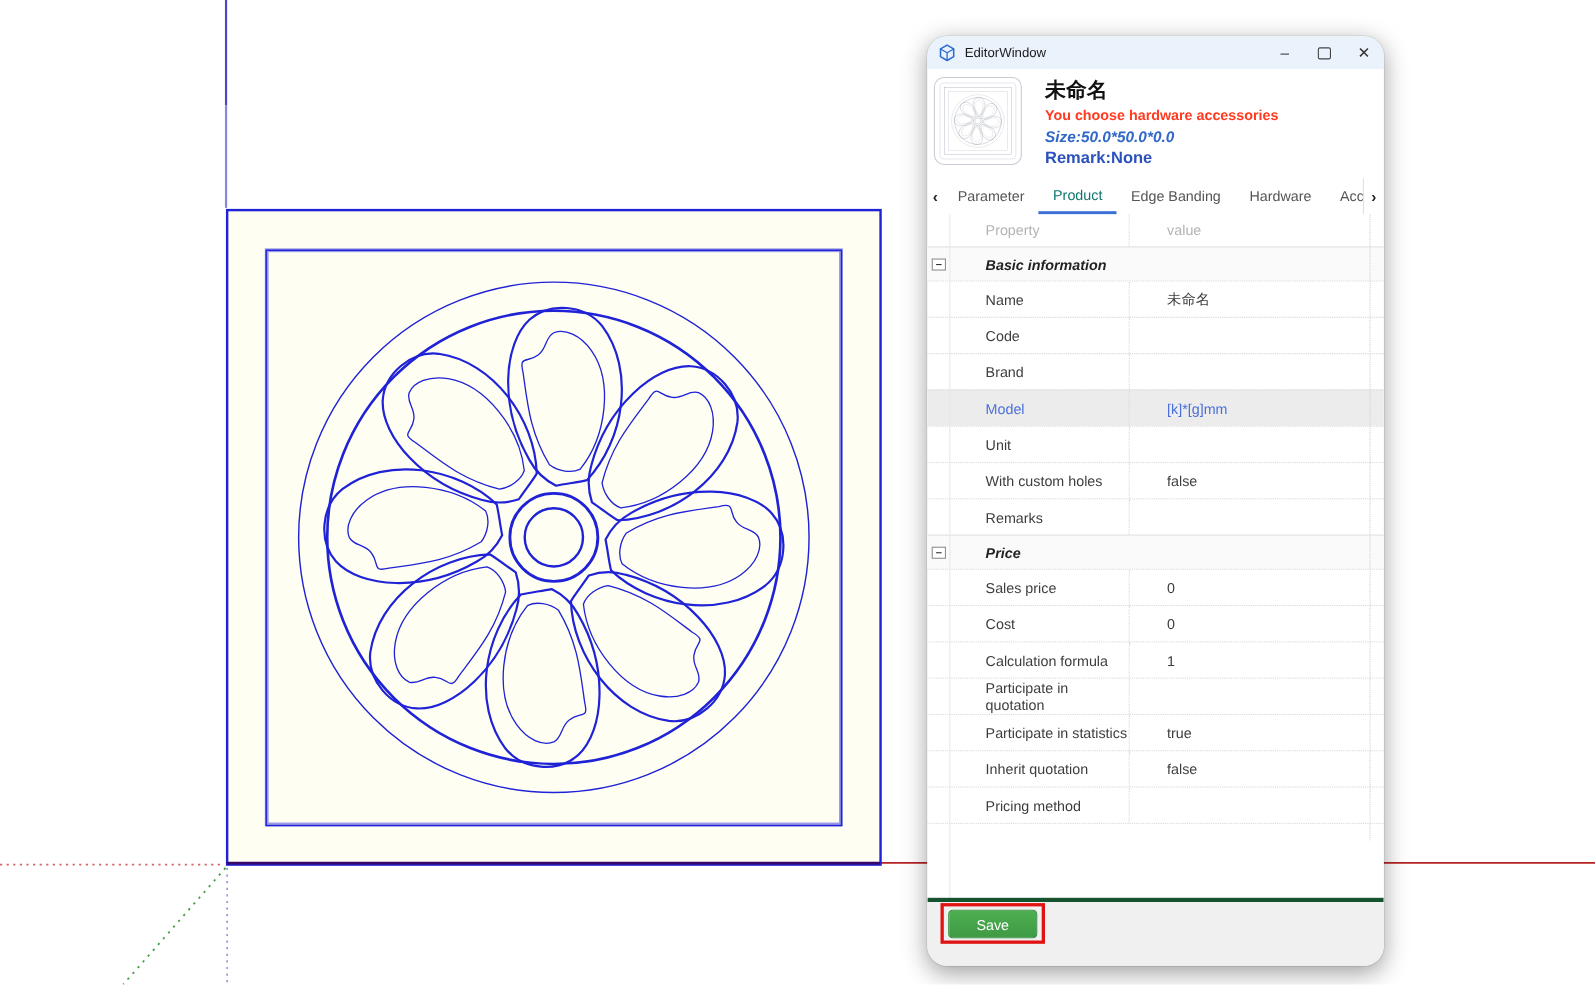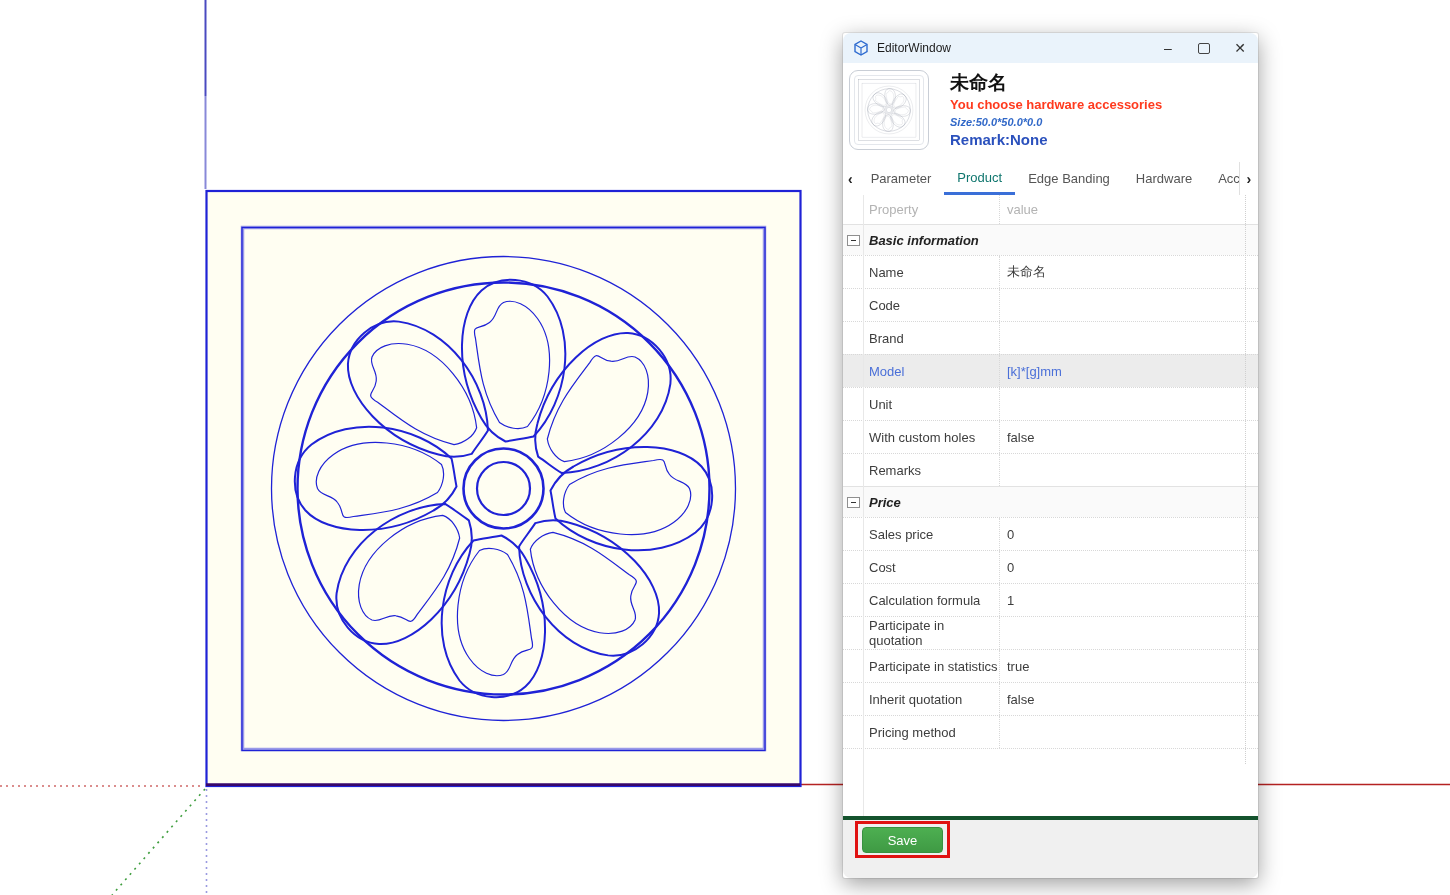--- a/index.html
+++ b/index.html
@@ -6,21 +6,21 @@
   body{
     width:1450px;height:895px;position:relative;overflow:hidden;
     background:#ffffff;font-family:"Liberation Sans", sans-serif;
   }
   
   #canvas-svg{position:absolute;left:0;top:0;z-index:1;}
 
   
   .dialog{
     position:absolute;left:843px;top:33px;width:415px;height:845px;
-    background:#ffffff;border-radius:2px;z-index:5;
+    background:#ffffff;border-radius:18px;z-index:5;
     box-shadow:0 6px 22px rgba(0,0,0,.38), 0 0 0 1px rgba(0,0,0,.08);
     display:flex;flex-direction:column;overflow:hidden;
   }
   .titlebar{
     height:30px;flex:0 0 30px;background:#eaf3fb;display:flex;align-items:center;
     padding-left:10px;border-radius:8px 8px 0 0;
   }
   .titlebar .app-title{font-size:12px;color:#1b1b1b;margin-left:8px;}
   .win-btns{margin-left:auto;display:flex;height:100%;}
   .win-btn{width:36px;height:100%;display:flex;align-items:center;justify-content:center;
@@ -30,36 +30,36 @@
   .hdr{flex:0 0 92px;display:flex;padding:7px 0 0 6px;background:#fff;}
   .thumb{
     width:78px;height:78px;border:1.5px solid #c9ced6;border-radius:9px;background:#fff;
     display:flex;align-items:center;justify-content:center;
   }
   .thumb-inner{width:68px;height:68px;border:1px solid #e4e7ec;border-radius:4px;
     display:flex;align-items:center;justify-content:center;}
   .hdr-text{margin-left:21px;display:flex;flex-direction:column;margin-top:2px;}
   .hdr-name{font-size:19px;font-weight:bold;color:#111;line-height:22px;}
   .hdr-warning{font-size:13px;font-weight:bold;color:#ff3a1e;margin-top:3px;}
-  .hdr-size{font-size:11px;font-weight:bold;font-style:italic;color:#3168c8;margin-top:4px;}
+  .hdr-size{font-size:14px;font-weight:bold;font-style:italic;color:#3168c8;margin-top:4px;}
   .hdr-remark{font-size:15px;font-weight:bold;color:#2b51bd;margin-top:3px;}
 
   .tabbar{flex:0 0 33px;display:flex;align-items:stretch;background:#fff;}
   .tab-scroll{width:16px;display:flex;align-items:center;justify-content:center;
     font-size:14px;font-weight:bold;color:#222;}
   .tab-scroll.right{margin-left:auto;border-left:1px solid #e0e0e0;width:20px;}
   .tabs{display:flex;overflow:hidden;}
   .tab{padding:0 13px;display:flex;align-items:center;font-size:13px;color:#555;white-space:nowrap;}
   .tab.active{color:#0f766e;border-bottom:3px solid #3a6fd8;font-weight:normal;}
   .tab.clipped{max-width:56px;overflow:hidden;padding-right:0;}
 
   .tablewrap{flex:1 1 auto;position:relative;font-size:13px;background:#fff;}
   .gutter-line{position:absolute;left:20px;top:0;bottom:0;border-left:1px solid #e8e8e8;}
   .right-dotline{position:absolute;left:402px;top:0;height:569px;border-left:1px dotted #cfcfcf;}
-  .trow{display:flex;align-items:stretch;height:32px;border-top:1px dotted #d8d8d8;}
+  .trow{display:flex;align-items:stretch;height:32px;border-top:1px dotted #d8d8d8;gap:27px;}
   .trow.thead{height:29px;border-top:none;}
   .trow.thead .cell{color:#b3b3b3;}
   .trow.section{height:30px;background:#fafafa;border-top:1px solid #e2e2e2;}
   .trow:last-of-type{border-bottom:1px dotted #d8d8d8;}
   .gut{width:21px;flex:0 0 21px;display:flex;align-items:center;justify-content:center;}
   .collapse{width:11px;height:9px;border:1px solid #8f8f8f;background:#fff;
     display:flex;align-items:center;justify-content:center;}
   .collapse i{display:block;width:5px;height:1px;background:#333;}
   .cell{display:flex;align-items:center;color:#3d3d3d;}
   .cell.lbl{width:130px;flex:0 0 130px;padding-left:5px;border-right:1px dotted #d8d8d8;}

